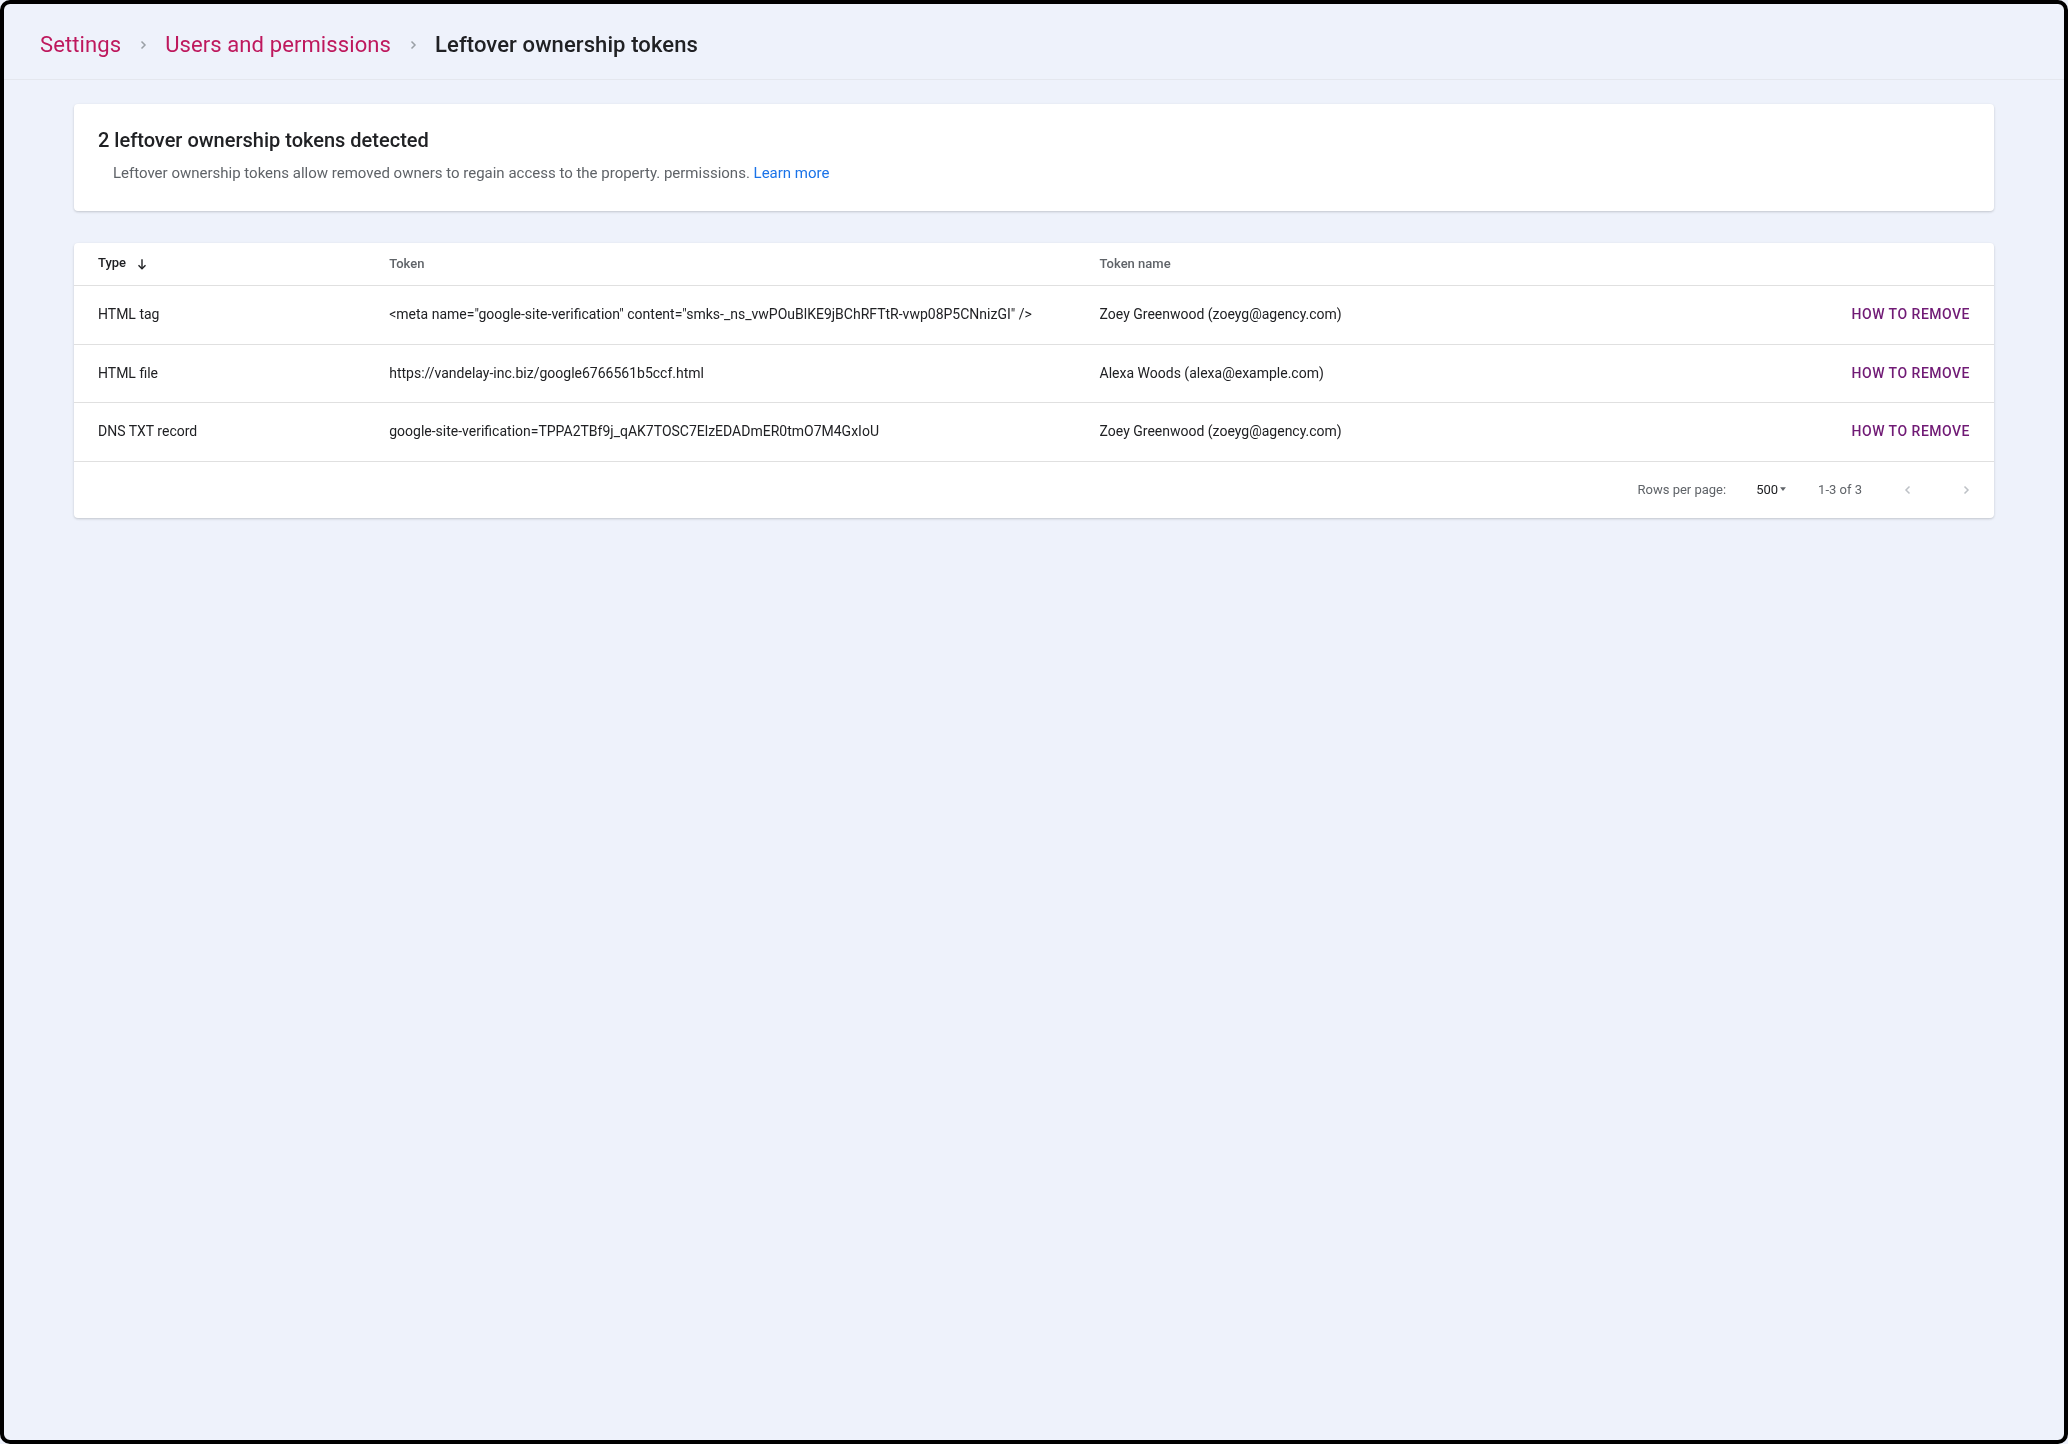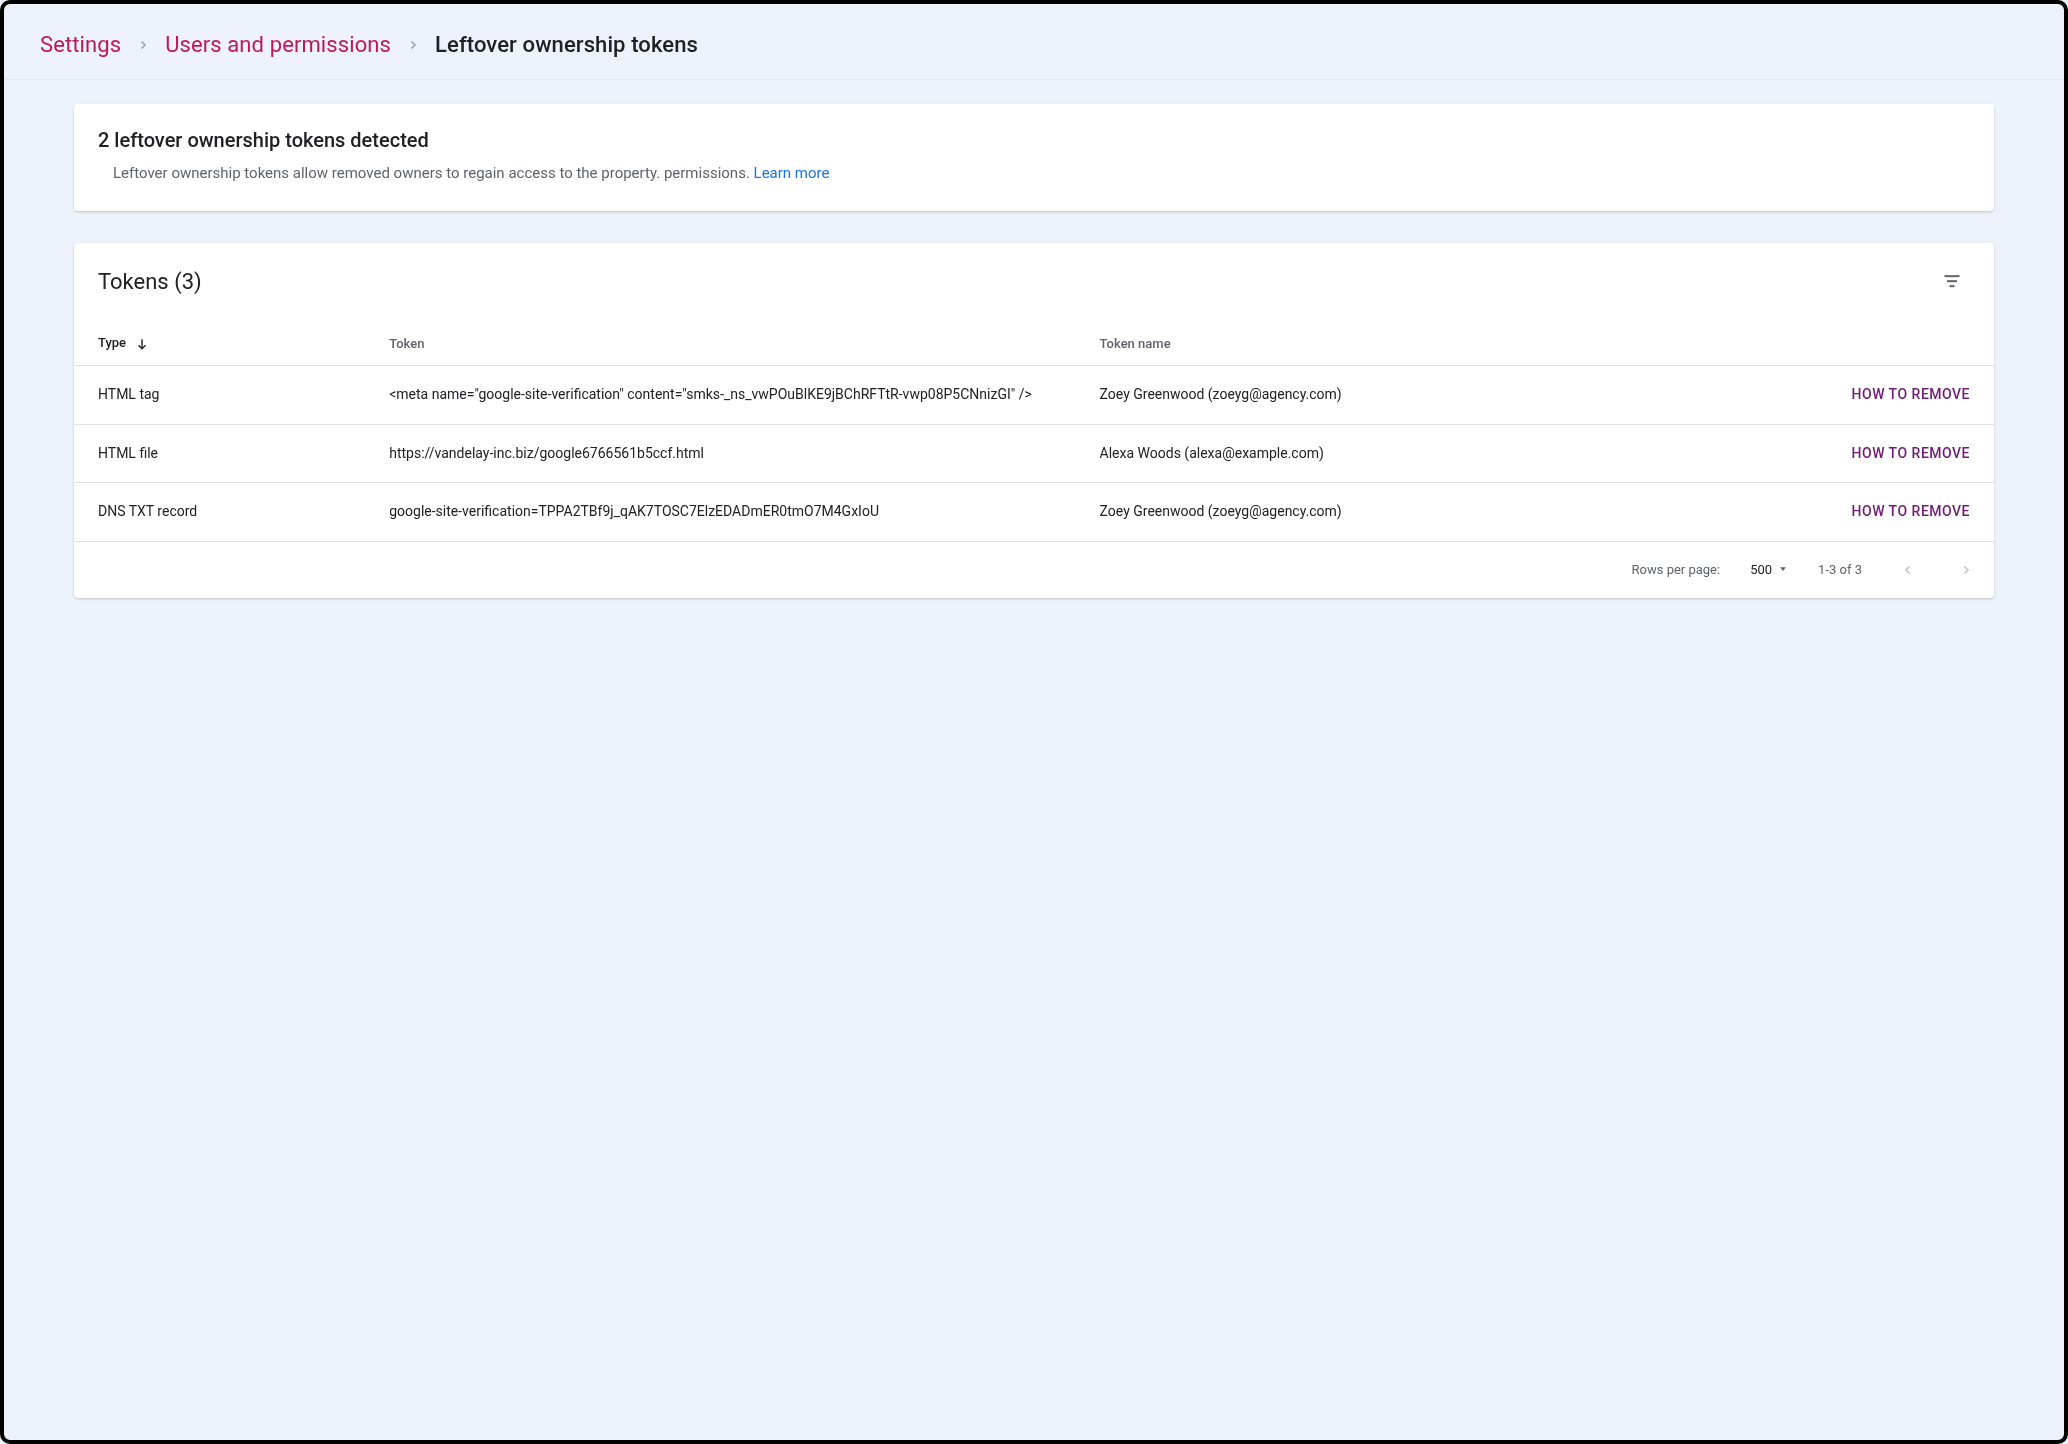--- a/index.html
+++ b/index.html
@@ -141,21 +141,20 @@
     align-items: center;
     justify-content: flex-end;
     gap: 30px;
     padding: 12px 12px 12px 24px;
     color: #5f6368;
     font-size: 13px;
   }
   .rows-select {
     display: inline-flex;
     align-items: center;
-    gap: 6px;
     color: #202124;
     cursor: pointer;
   }
   .rows-select svg { width: 10px; height: 10px; color: #5f6368; }
   .pager {
     display: inline-flex;
     align-items: center;
     gap: 26px;
   }
   .pager-btn {
@@ -191,30 +190,20 @@
   <div class="content">
 
     <section class="card banner">
       <h2 class="banner-title">2 leftover ownership tokens detected</h2>
       <p class="banner-body">
         <span>Leftover ownership tokens allow removed owners to regain access to the property. permissions. </span><a href="#">Learn more</a>
       </p>
     </section>
 
     <section class="card table-card">
-      <div class="table-header">
-        <div class="table-title">Tokens (3)</div>
-        <span class="filter-btn">
-          <svg viewBox="0 0 24 24" fill="currentColor">
-              <rect x="3" y="5" width="18" height="2.4"></rect>
-              <rect x="6" y="11" width="12" height="2.4"></rect>
-              <rect x="9" y="17" width="6" height="2.4"></rect>
-            </svg>
-        </span>
-      </div>
 
       <table>
         <colgroup>
           <col class="col-type">
             <col class="col-token">
             <col class="col-owner">
             <col class="col-action">
         </colgroup>
         <thead>
           <tr>

